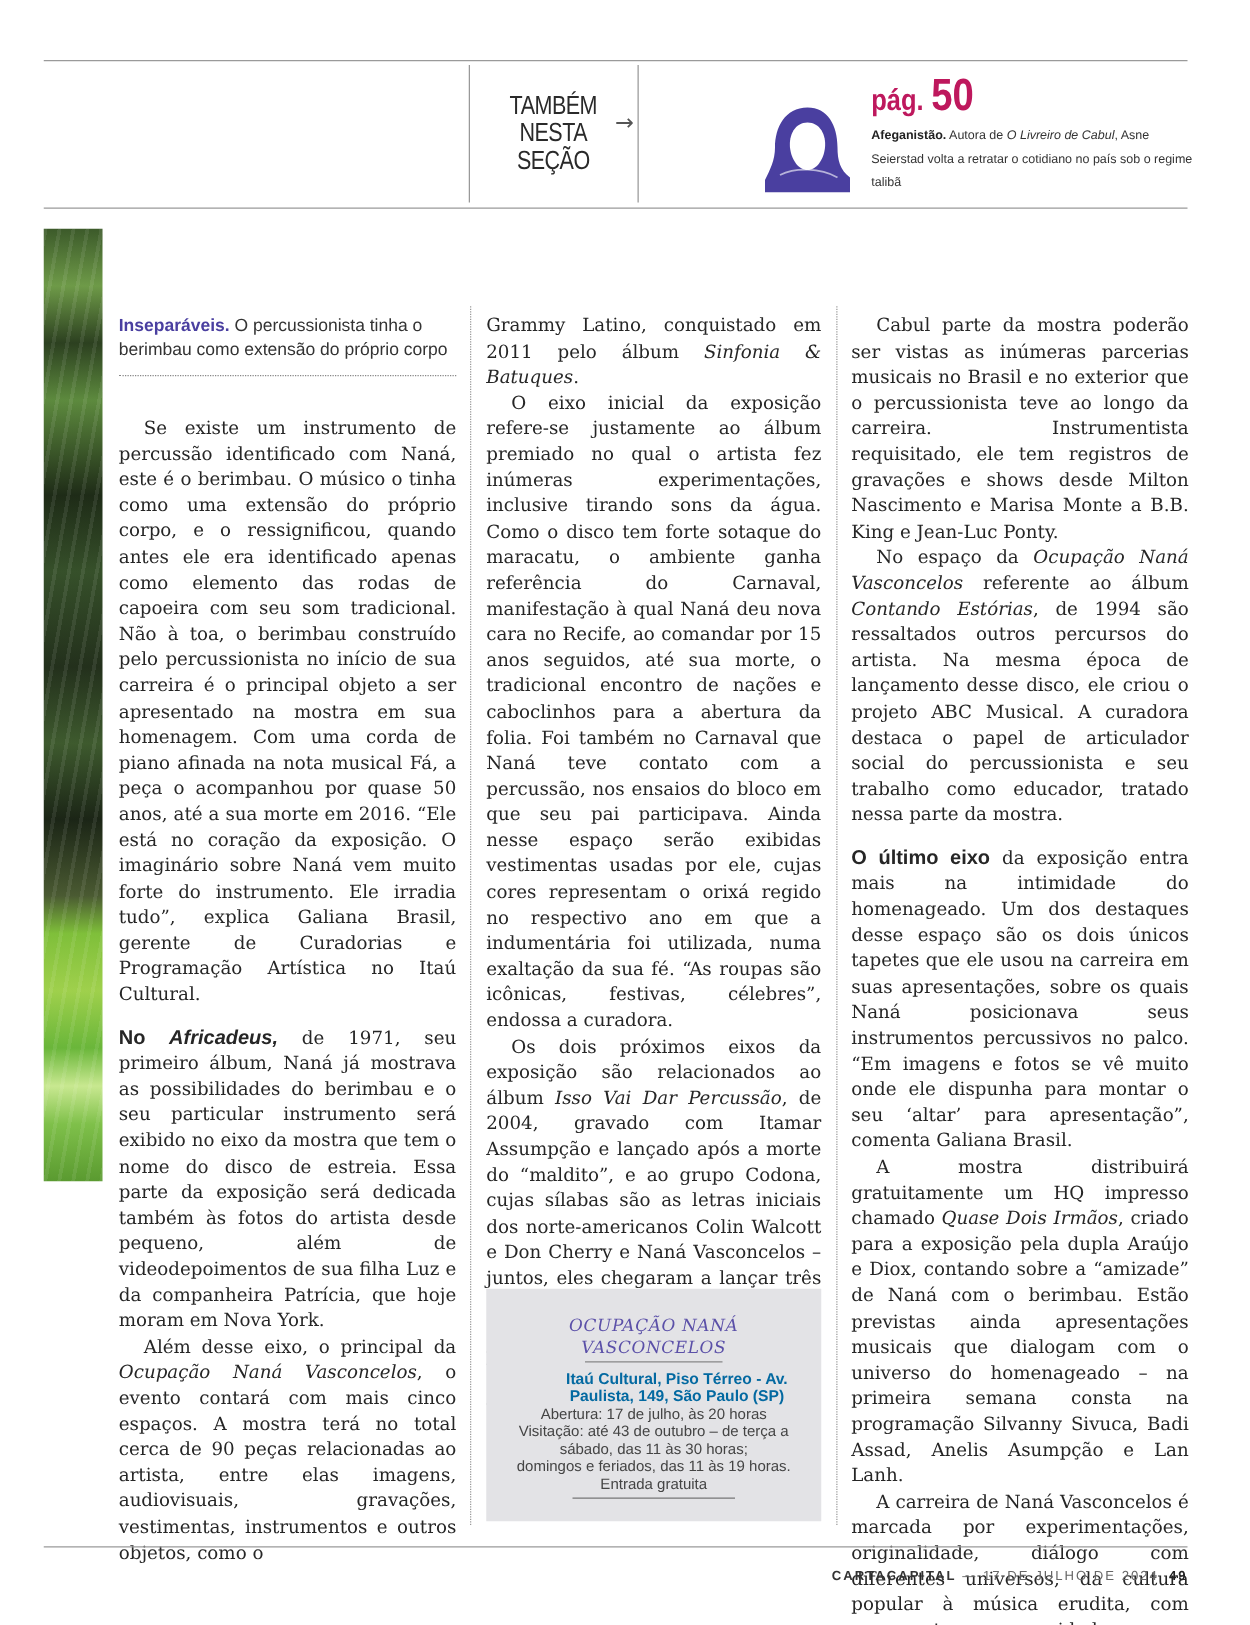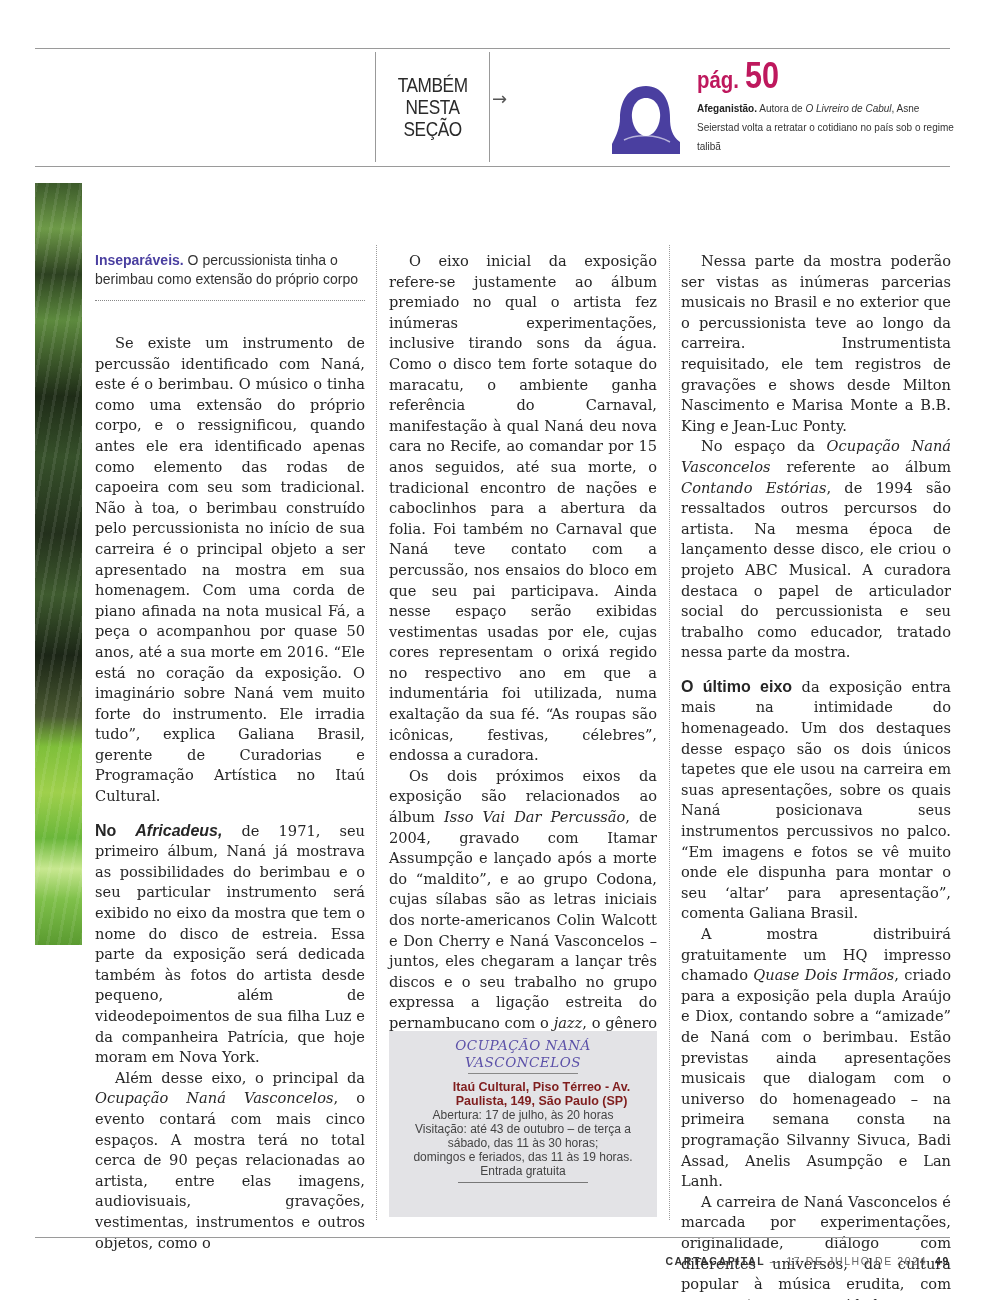--- a/index.html
+++ b/index.html
@@ -2,21 +2,21 @@
 <html><head>
   <meta charset="utf-8">
   <style>
     * { box-sizing: border-box; margin: 0; padding: 0; }
     html, body { width: 1000px; height: 1300px; background: #ffffff; overflow: hidden; }
     body { position: relative; font-family: "DejaVu Serif", "Liberation Serif", serif; color: #222; }
 
     .top-rule { position: absolute; left: 35px; top: 48px; width: 915px; height: 1px; background: #9a9a9a; }
     .header-bottom-rule { position: absolute; left: 35px; top: 166px; width: 915px; height: 1px; background: #9a9a9a; }
 
-    .also-box { position: absolute; left: 375px; top: 52px; width: 115px; height: 110px;
+    .also-box { position: absolute; left: 375px; top: 52px; width: 136px; height: 110px;
       border-left: 1px solid #999; border-right: 1px solid #999;
       display: flex; align-items: center; justify-content: center; text-align: center; }
     .also-label { font-family: "Liberation Sans", sans-serif; font-stretch: condensed; font-size: 21px; line-height: 22px;
       color: #2a2a2a; letter-spacing: -0.5px; transform: scaleX(0.82); white-space: pre-line; font-weight: 400; }
     .arrow { position: absolute; left: 492px; top: 88px; font-family: "DejaVu Sans", sans-serif; font-size: 18px; color: #555; }
 
     .teaser-icon { position: absolute; left: 610px; top: 84px; width: 72px; height: 70px; }
     .teaser-page { position: absolute; left: 697px; top: 55px; font-family: "Liberation Sans", sans-serif;
       color: #be185d; font-weight: 700; }
     .teaser-page .pre { font-size: 24px; transform: scaleX(0.85); display: inline-block; transform-origin: left; }
@@ -42,25 +42,25 @@
     .col .lead { font-family: "Liberation Sans", sans-serif; font-weight: 700; font-size: 16px; }
     .col1 { left: 95px; top: 333px; width: 270px; }
     .col2 { left: 389px; top: 251px; width: 268px; }
     .col3 { left: 681px; top: 251px; width: 270px; }
 
     .divider { position: absolute; width: 0; border-left: 1px dotted #9a9a9a; }
     .div1 { left: 376px; top: 245px; height: 975px; }
     .div2 { left: 669px; top: 245px; height: 975px; }
 
     .infobox { position: absolute; left: 389px; top: 1031px; width: 268px; height: 186px; background: #e3e3e6;
-      text-align: center; padding-top: 6px; }
+      text-align: center; padding-top: 22px; }
     .infobox .title { font-family: "DejaVu Serif", serif; font-style: italic; font-size: 13.5px; line-height: 17px;
       color: #5b50a8; letter-spacing: 0.5px; white-space: pre-line; }
     .infobox .rule { width: 110px; height: 1px; background: #888; margin: 2px auto 6px auto; }
-    .infobox .addr { font-family: "Liberation Sans", sans-serif; font-weight: 700; font-size: 12.5px; line-height: 14px; color: #7f1d1d; white-space: pre-line; margin-left: 37px; }
+    .infobox .addr { font-family: "Liberation Sans", sans-serif; font-weight: 700; font-size: 12.5px; line-height: 14px; color: #0369a1; white-space: pre-line; margin-left: 37px; }
     .infobox .line { font-family: "Liberation Sans", sans-serif; font-size: 12px; line-height: 14px; color: #444; }
     .infobox .rule2 { width: 130px; height: 1px; background: #777; margin: 4px auto 0 auto; }
 
     .bottom-rule { position: absolute; left: 35px; top: 1237px; width: 915px; height: 1px; background: #9a9a9a; }
     .footer { position: absolute; right: 50px; top: 1255px; font-family: "Liberation Sans", sans-serif; font-size: 10.5px;
       letter-spacing: 1.6px; color: #666; }
     .footer .brand { font-weight: 700; color: #333; }
     .footer .pg { font-weight: 700; color: #222; margin-left: 8px; }
   </style>
 </head>
@@ -102,40 +102,41 @@
 <div class="divider div2"></div>
 
 <div class="col col1">
   <p class="ind">Se existe um instrumento de percussão identificado com Naná, este é o berimbau. O músico o tinha como uma extensão do próprio corpo, e o ressignificou, quando antes ele era identificado apenas como elemento das rodas de capoeira com seu som tradicional. Não à toa, o berimbau construído pelo percussionista no início de sua carreira é o principal objeto a ser apresentado na mostra em sua homenagem. Com uma corda de piano afinada na nota musical Fá, a peça o acompanhou por quase 50 anos, até a sua morte em 2016. “Ele está no coração da exposição. O imaginário sobre Naná vem muito forte do instrumento. Ele irradia tudo”, explica Galiana Brasil, gerente de Curadorias e Programação Artística no Itaú Cultural.</p>
   <div class="gap"></div>
   <p><span class="lead"><span>No </span><i>Africadeus,</i></span><span> de 1971, seu primeiro álbum, Naná já mostrava as possibilidades do berimbau e o seu particular instrumento será exibido no eixo da mostra que tem o nome do disco de estreia. Essa parte da exposição será dedicada também às fotos do artista desde pequeno, além de videodepoimentos de sua filha Luz e da companheira Patrícia, que hoje moram em Nova York.</span></p>
   <p class="ind"><span>Além desse eixo, o principal da </span><i>Ocupação Naná Vasconcelos</i><span>, o evento contará com mais cinco espaços. A mostra terá no total cerca de 90 peças relacionadas ao artista, entre elas imagens, audiovisuais, gravações, vestimentas, instrumentos e outros objetos, como o</span></p>
 </div>
 
 <div class="col col2">
+  <p><span>Grammy Latino, conquistado em 2011 pelo álbum </span><i>Sinfonia &amp; Batuques</i><span>.</span></p>
   <p class="ind">O eixo inicial da exposição refere-se justamente ao álbum premiado no qual o artista fez inúmeras experimentações, inclusive tirando sons da água. Como o disco tem forte sotaque do maracatu, o ambiente ganha referência do Carnaval, manifestação à qual Naná deu nova cara no Recife, ao comandar por 15 anos seguidos, até sua morte, o tradicional encontro de nações e caboclinhos para a abertura da folia. Foi também no Carnaval que Naná teve contato com a percussão, nos ensaios do bloco em que seu pai participava. Ainda nesse espaço serão exibidas vestimentas usadas por ele, cujas cores representam o orixá regido no respectivo ano em que a indumentária foi utilizada, numa exaltação da sua fé. “As roupas são icônicas, festivas, célebres”, endossa a curadora.</p>
   <p class="ind"><span>Os dois próximos eixos da exposição são relacionados ao álbum </span><i>Isso Vai Dar Percussão</i><span>, de 2004, gravado com Itamar Assumpção e lançado após a morte do “maldito”, e ao grupo Codona, cujas sílabas são as letras iniciais dos norte-americanos Colin Walcott e Don Cherry e Naná Vasconcelos – juntos, eles chegaram a lançar três discos e o seu trabalho no grupo expressa a ligação estreita do pernambucano com o </span><i>jazz</i><span>, o gênero que o fez conectar-se com o universo musical fora do Brasil e ser admirado pelos seus próceres.</span></p>
 </div>
 
 <div class="infobox">
   <div class="title">OCUPAÇÃO NANÁ
 VASCONCELOS</div>
   <div class="rule"></div>
   <div class="addr">Itaú Cultural, Piso Térreo - Av.
 Paulista, 149, São Paulo (SP)</div>
   <div class="line">Abertura: 17 de julho, às 20 horas</div>
   <div class="line">Visitação: até 43 de outubro – de terça a</div>
   <div class="line">sábado, das 11 às 30 horas;</div>
   <div class="line">domingos e feriados, das 11 às 19 horas.</div>
   <div class="line">Entrada gratuita</div>
   <div class="rule2"></div>
 </div>
 
 <div class="col col3">
-  <p class="ind">Nessa parte da mostra poderão ser vistas as inúmeras parcerias musicais no Brasil e no exterior que o percussionista teve ao longo da carreira. Instrumentista requisitado, ele tem registros de gravações e shows desde Milton Nascimento e Marisa Monte a B.B. King e Jean-Luc Ponty.</p>
+  <p class="ind">Cabul parte da mostra poderão ser vistas as inúmeras parcerias musicais no Brasil e no exterior que o percussionista teve ao longo da carreira. Instrumentista requisitado, ele tem registros de gravações e shows desde Milton Nascimento e Marisa Monte a B.B. King e Jean-Luc Ponty.</p>
   <p class="ind"><span>No espaço da </span><i>Ocupação Naná Vasconcelos</i><span> referente ao álbum </span><i>Contando Estórias</i><span>, de 1994 são ressaltados outros percursos do artista. Na mesma época de lançamento desse disco, ele criou o projeto ABC Musical. A curadora destaca o papel de articulador social do percussionista e seu trabalho como educador, tratado nessa parte da mostra.</span></p>
   <div class="gap"></div>
   <p><span class="lead">O último eixo</span><span> da exposição entra mais na intimidade do homenageado. Um dos destaques desse espaço são os dois únicos tapetes que ele usou na carreira em suas apresentações, sobre os quais Naná posicionava seus instrumentos percussivos no palco. “Em imagens e fotos se vê muito onde ele dispunha para montar o seu ‘altar’ para apresentação”, comenta Galiana Brasil.</span></p>
   <p class="ind"><span>A mostra distribuirá gratuitamente um HQ impresso chamado </span><i>Quase Dois Irmãos</i><span>, criado para a exposição pela dupla Araújo e Diox, contando sobre a “amizade” de Naná com o berimbau. Estão previstas ainda apresentações musicais que dialogam com o universo do homenageado – na primeira semana consta na programação Silvanny Sivuca, Badi Assad, Anelis Asumpção e Lan Lanh.</span></p>
   <p class="ind"><span>A carreira de Naná Vasconcelos é marcada por experimentações, originalidade, diálogo com diferentes universos, da cultura popular à música erudita, com ornamento sonoro cuidadoso e, ao mesmo tempo, audacioso. O percussionista costumava dizer que ele era “o Brasil que o Brasil não conhece”. Taí uma boa oportunidade de conhecê-lo.</span> </p>
 </div>
 
 <div class="bottom-rule"></div>
 <div class="footer">
   <span class="brand">CARTACAPITAL</span><span> — </span><span>17 DE JULHO DE 2024</span><span class="pg">49</span>

